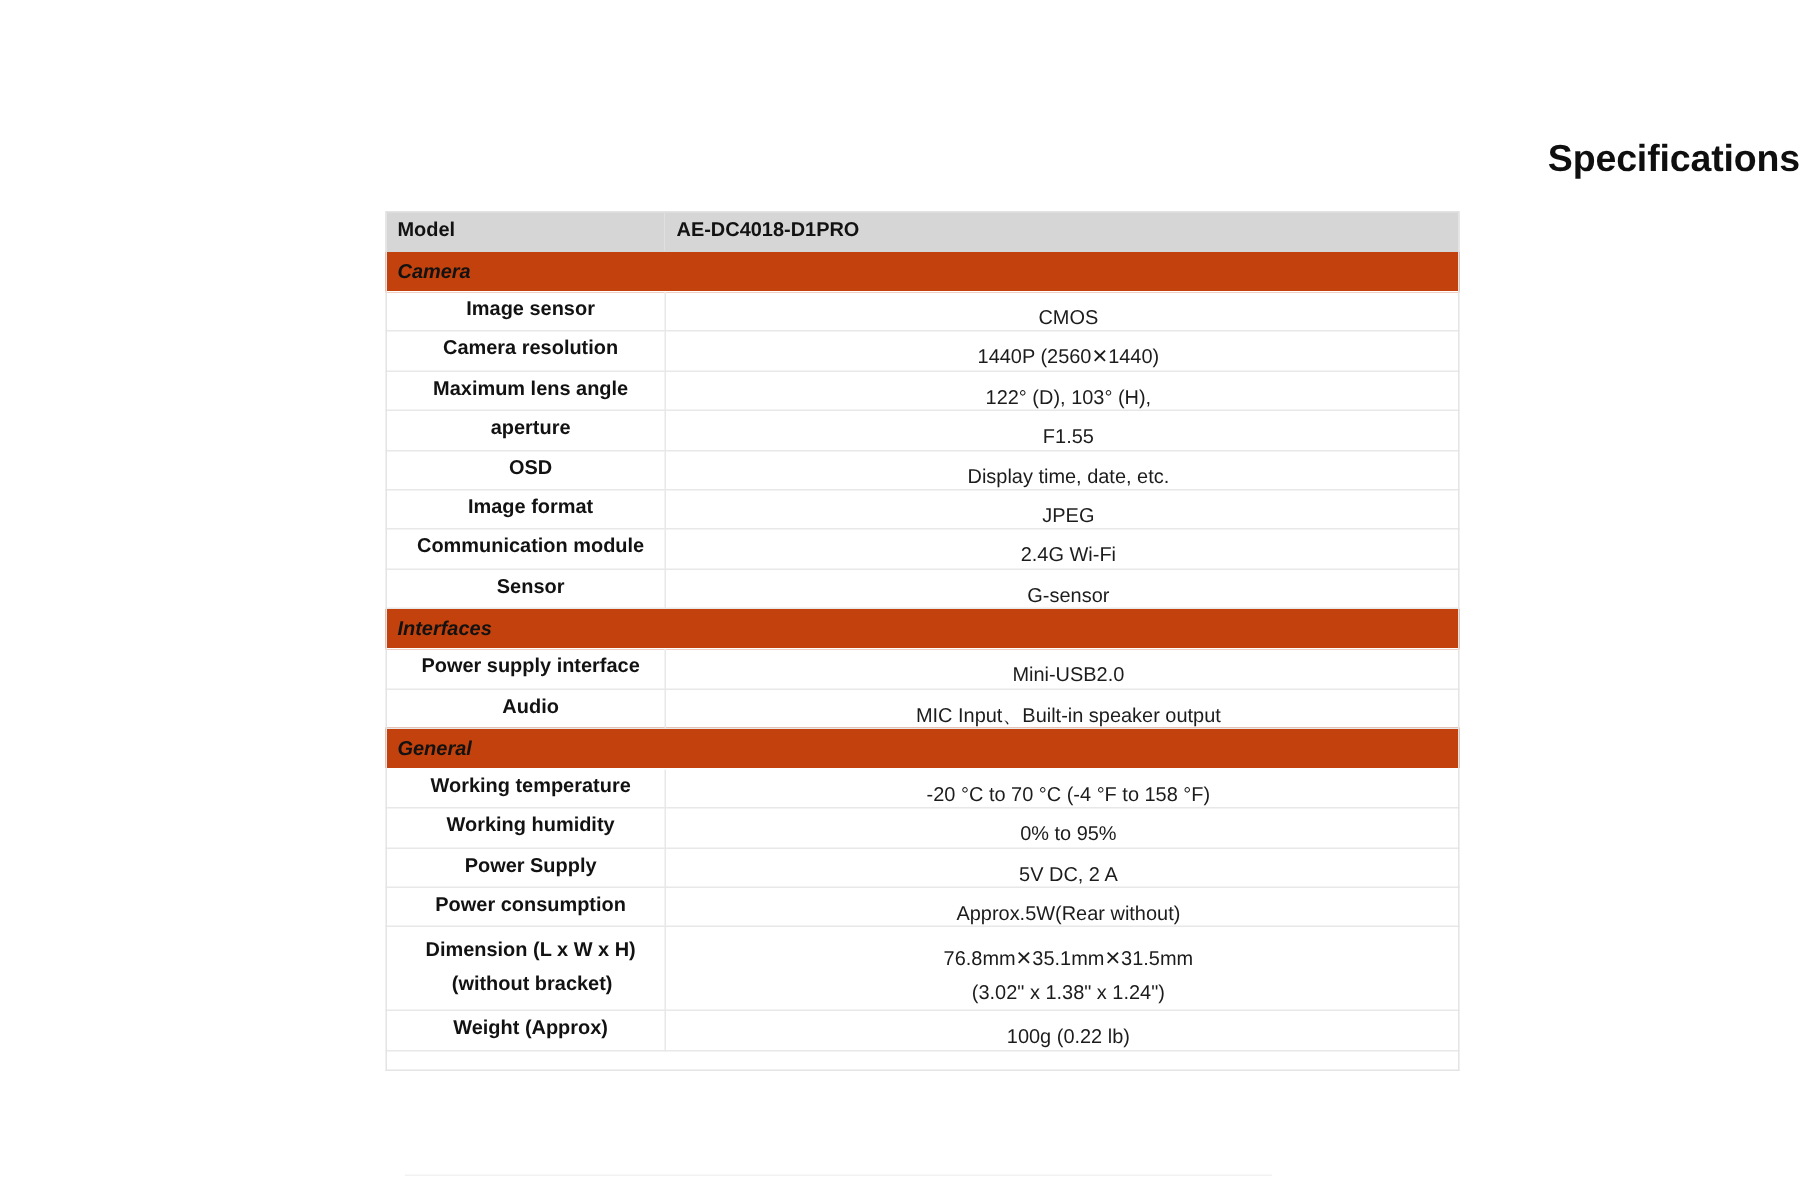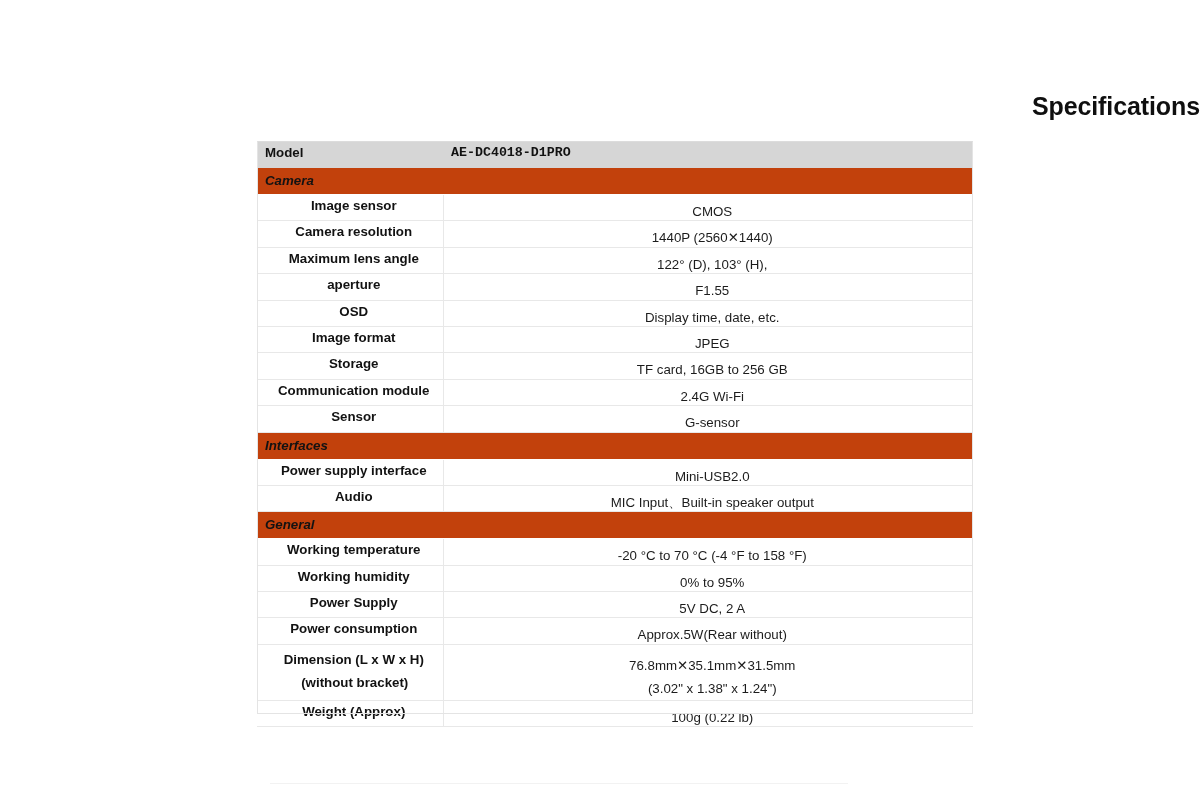--- a/index.html
+++ b/index.html
@@ -91,21 +91,20 @@
     height: 26px;
     border-bottom: 1px solid #d6d6d6;
   }
   tr.model-row .lbl {
     padding: 4px 0 0 8px;
   }
   tr.model-row .val {
     font-weight: bold;
     padding: 4px 0 0 8px;
     color: #121212;
-    font-family: Liberation Mono, monospace;
   }
 
   
   tr.section-row > td {
     background: #c2410c;
     height: 26px;
     border-bottom: 1px solid #ffffff;
   }
   tr.section-row .sec {
     display: block;
@@ -253,28 +252,20 @@
       <tr class="data-row">
         <td class="cell-label">
           <span class="lbl">Image format</span>
         </td>
         <td class="cell-value">
           <span class="val">JPEG</span>
         </td>
       </tr>
       <tr class="data-row">
         <td class="cell-label">
-          <span class="lbl">Storage</span>
-        </td>
-        <td class="cell-value">
-          <span class="val">TF card, 16GB to 256 GB</span>
-        </td>
-      </tr>
-      <tr class="data-row">
-        <td class="cell-label">
           <span class="lbl">Communication module</span>
         </td>
         <td class="cell-value">
           <span class="val">2.4G Wi-Fi</span>
         </td>
       </tr>
       <tr class="data-row">
         <td class="cell-label">
           <span class="lbl">Sensor</span>
         </td>

